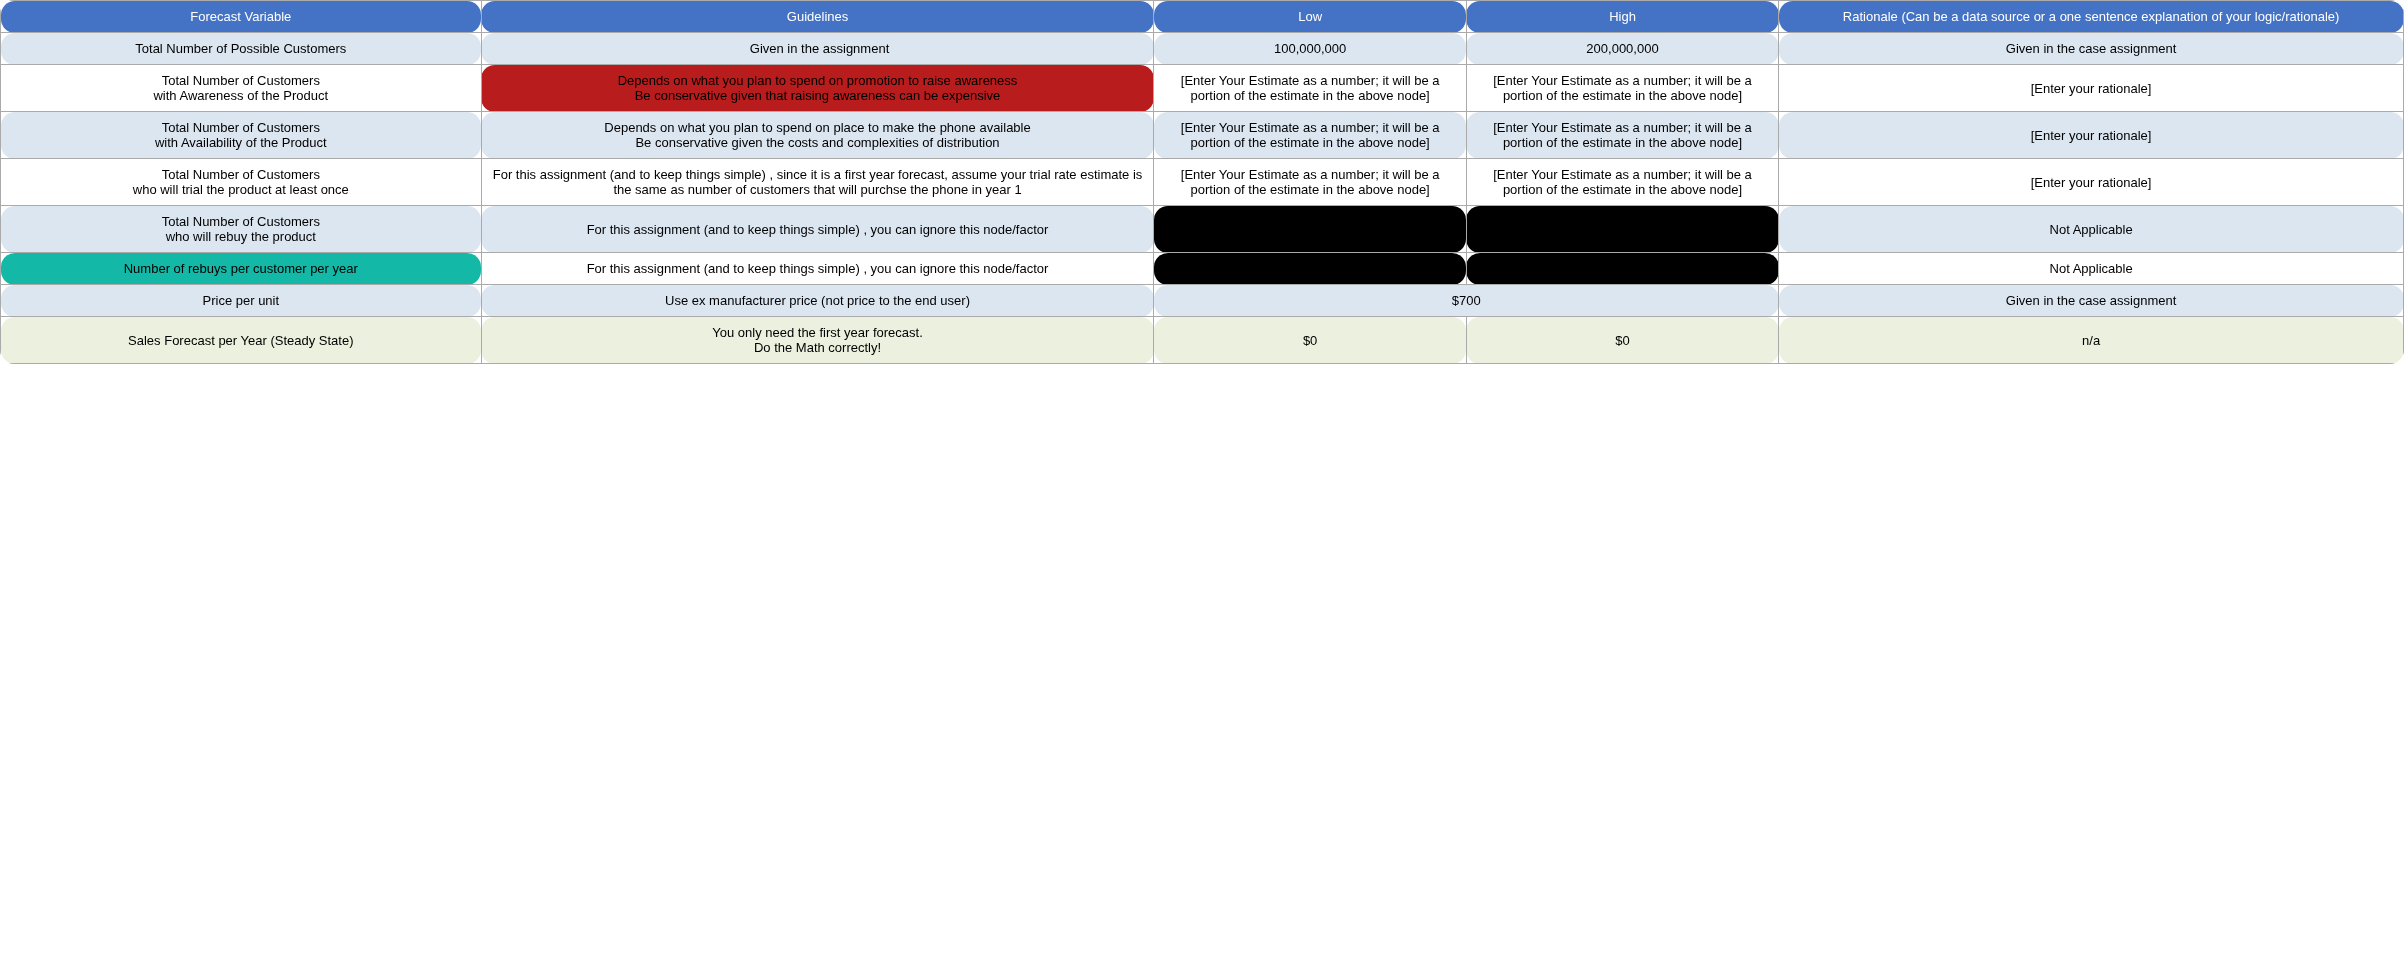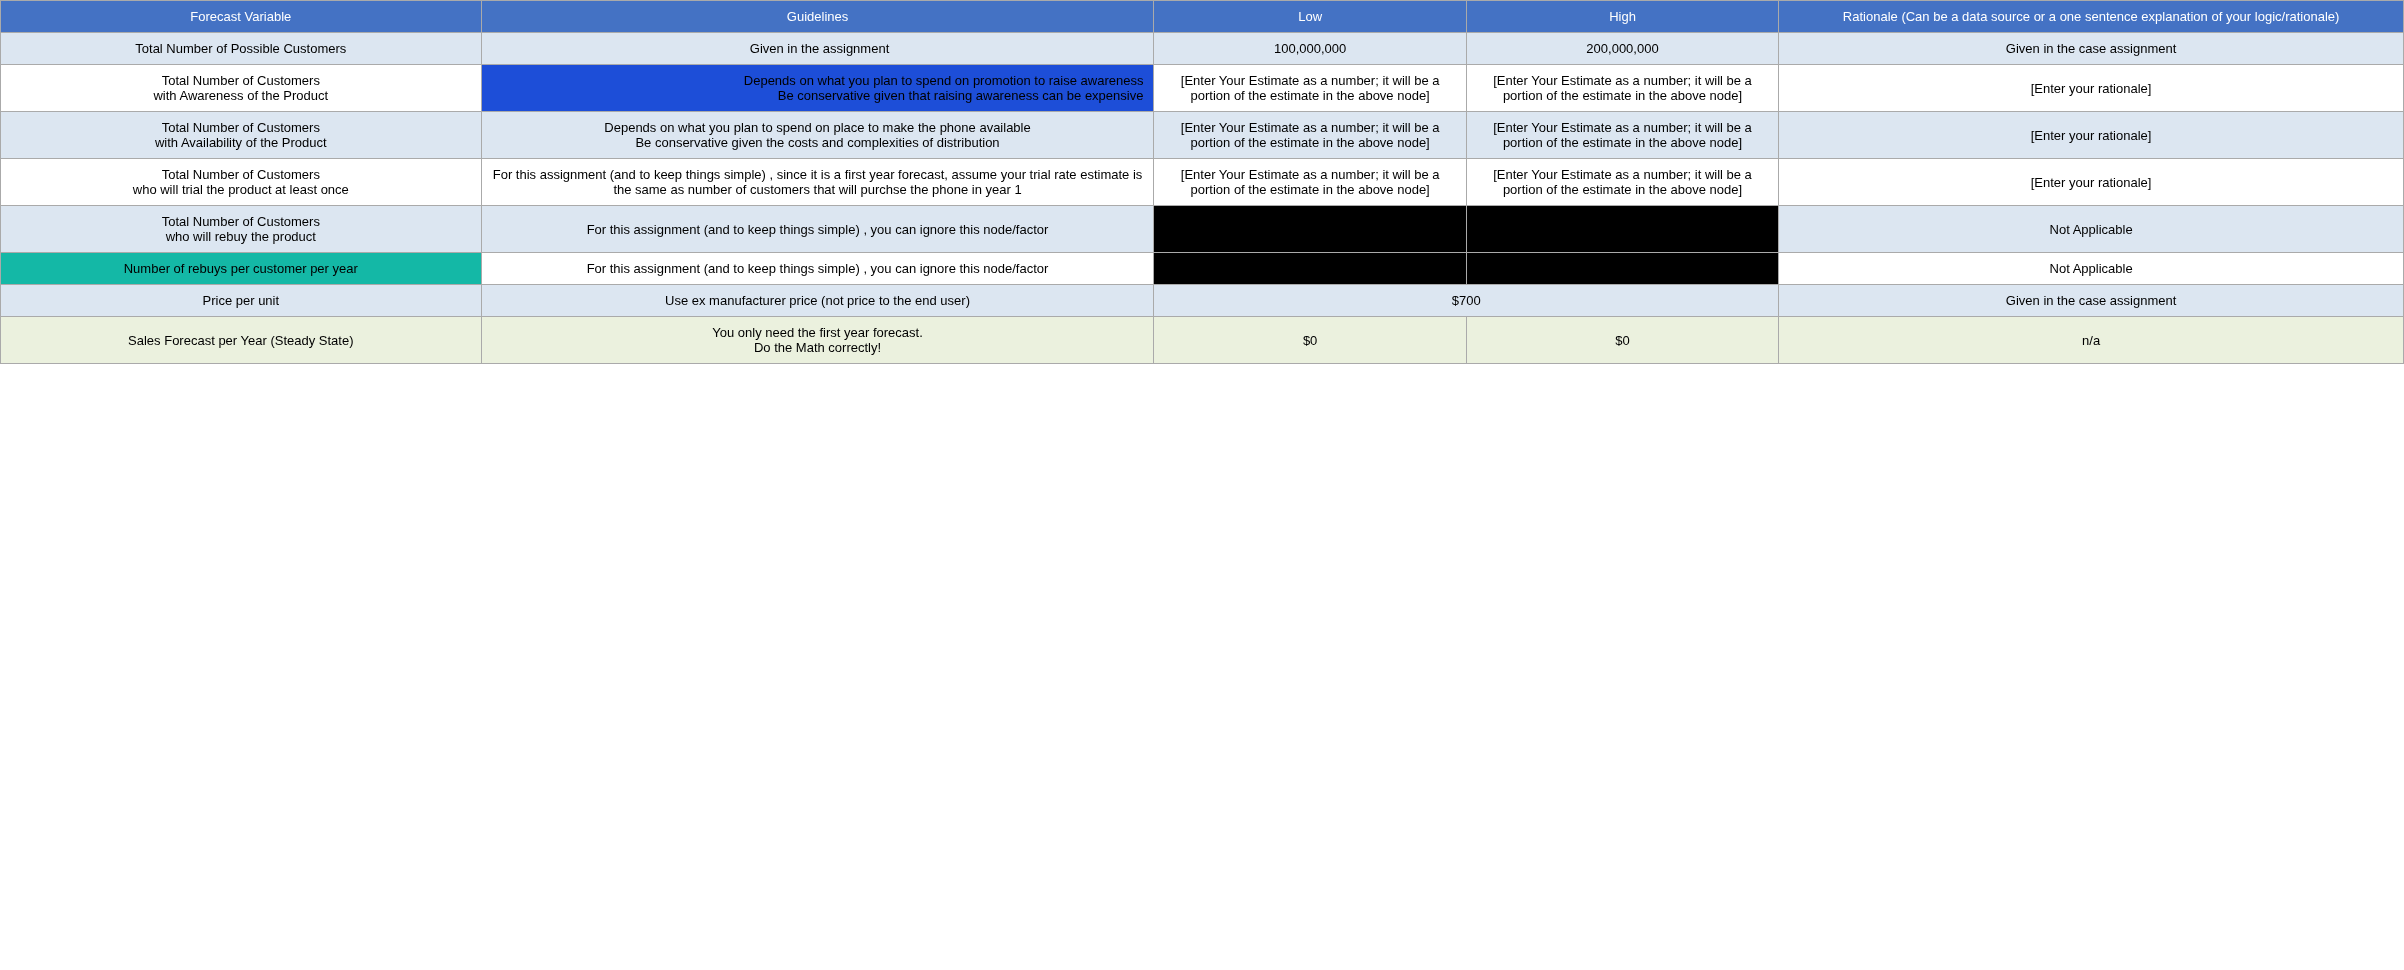--- a/index.html
+++ b/index.html
@@ -1,15 +1,15 @@
 <!DOCTYPE html>
 <html><head>
   <meta charset="utf-8">
   <style>
-    * { box-sizing: border-box; margin: 0; padding: 0; }
+    * { box-sizing: border-box; margin: 0; padding: 0; border-radius: 14px; }
     body { font-family: Arial, sans-serif; font-size: 13px; background: #fff; }
     table {
       width: 100%;
       border-collapse: collapse;
       table-layout: fixed;
     }
     th, td {
       border: 1px solid #aaa;
       padding: 8px 10px;
       vertical-align: middle;
@@ -43,21 +43,21 @@
   <tr>
         <td style="background-color: rgb(220, 230, 241); white-space: pre-line; margin-left: 20px;">Total Number of Possible Customers</td>
         <td style="background-color: rgb(220, 230, 241); white-space: pre-line; padding-left: 14px;">Given in the assignment</td>
         <td style="background-color: rgb(220, 230, 241); white-space: pre-line;">100,000,000</td>
         <td style="background-color: rgb(220, 230, 241); white-space: pre-line;">200,000,000</td>
         <td style="background-color: rgb(220, 230, 241);">Given in the case assignment</td>
       </tr>
       <tr>
         <td style="background-color: rgb(255, 255, 255); white-space: pre-line;">Total Number of Customers
 with Awareness of the Product</td>
-        <td style="background-color: #1d4ed8; white-space: pre-line; text-align: right;">Depends on what you plan to spend on promotion to raise awareness
+        <td style="background-color: #b91c1c; white-space: pre-line;">Depends on what you plan to spend on promotion to raise awareness
 Be conservative given that raising awareness can be expensive</td>
         <td style="background-color: rgb(255, 255, 255); white-space: pre-line;">[Enter Your Estimate as a number; it will be a portion of the estimate in the above node]</td>
         <td style="background-color: rgb(255, 255, 255); white-space: pre-line;">[Enter Your Estimate as a number; it will be a portion of the estimate in the above node]</td>
         <td style="background-color: rgb(255, 255, 255);">[Enter your rationale]</td>
       </tr>
       <tr>
         <td style="background-color: rgb(220, 230, 241); white-space: pre-line;">Total Number of Customers
 with Availability of the Product</td>
         <td style="background-color: rgb(220, 230, 241); white-space: pre-line;">Depends on what you plan to spend on place to make the phone available
 Be conservative given the costs and complexities of distribution</td>

